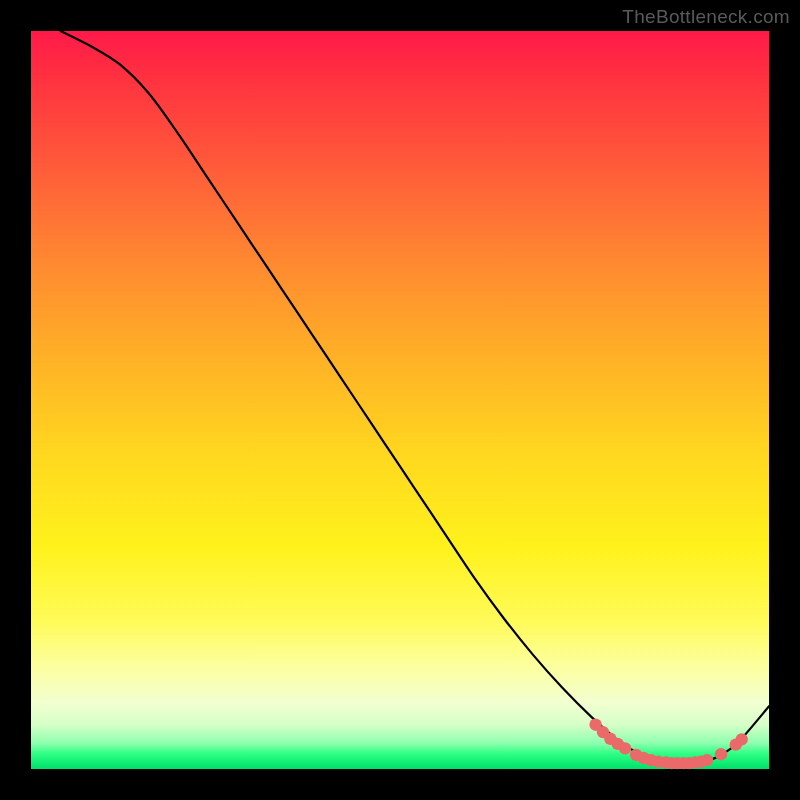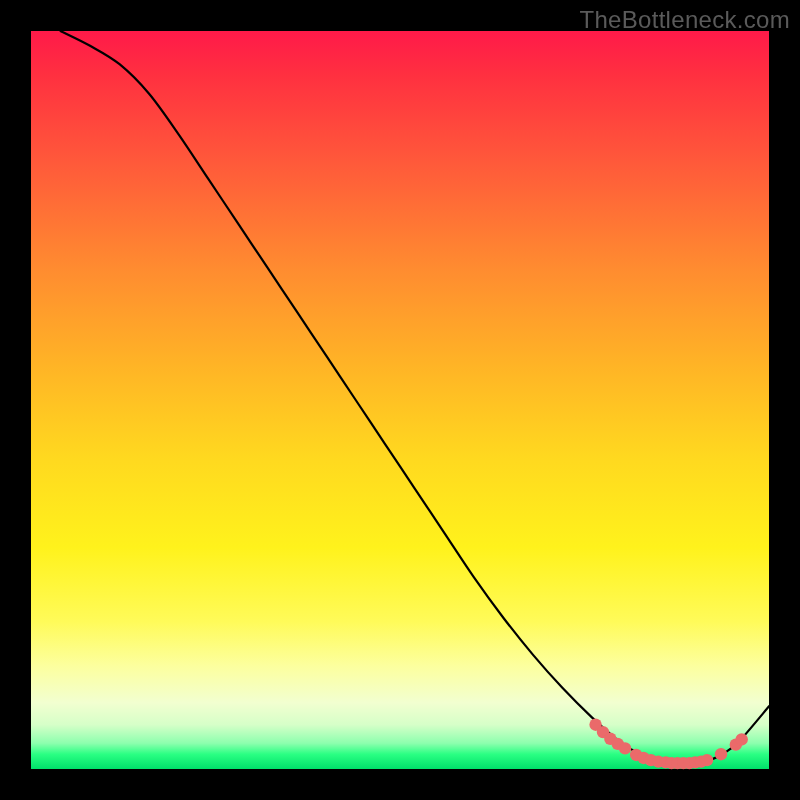--- a/index.html
+++ b/index.html
@@ -40,21 +40,21 @@
       #8dffae 96.5%,
       #2aff83 98%,
       #00e06a 100%
     );
   }
   .watermark {
     position: absolute;
     top: 6px;
     right: 10px;
     color: #5a5a5a;
-    font-size: 24px;
+    font-size: 19px;
     letter-spacing: 0.3px;
     font-weight: 400;
   }
   svg.curve {
     position: absolute;
     left: 0;
     top: 0;
     width: 738px;
     height: 738px;
     overflow: visible;

